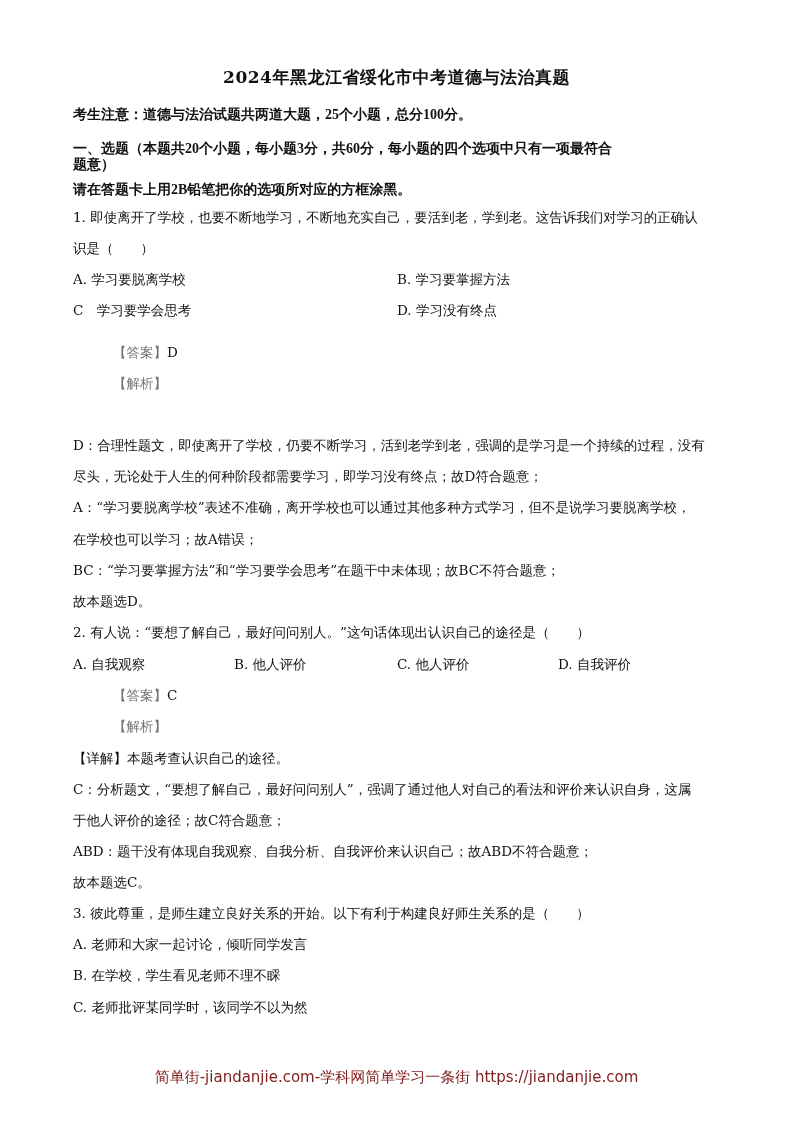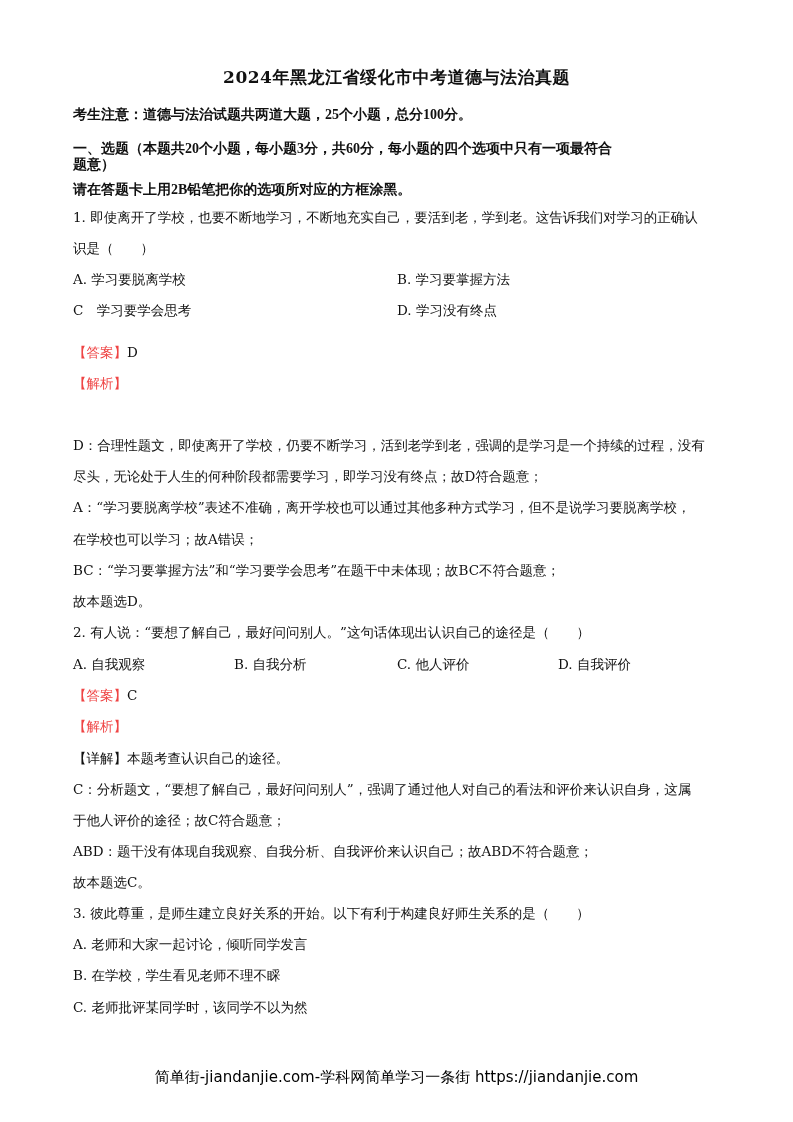--- a/index.html
+++ b/index.html
@@ -9,24 +9,24 @@
     color: #111;
   }
   .page { position: absolute; left: 0; top: 0; width: 793px; height: 1122px; }
   .title {
     position: absolute; left: 0; width: 793px; top: 66px;
     text-align: center; font-weight: bold; font-size: 17px; letter-spacing: 0.5px;
   }
   .line { position: absolute; left: 73px; font-size: 13.5px; white-space: nowrap; }
   .bold { font-weight: bold; font-size: 14px; font-family: Liberation Serif, serif; }
   .opt { position: absolute; font-size: 13.5px; white-space: nowrap; }
-  .tag { color: #ef4444; }
+  .tag { color: #737373; margin-left: 40px; }
   .footer {
     position: absolute; left: 0; width: 793px; top: 1068px; text-align: center;
-    font-family: "DejaVu Sans", "Liberation Sans", sans-serif; font-size: 15px; color: #000000;
+    font-family: "DejaVu Sans", "Liberation Sans", sans-serif; font-size: 15px; color: #7f1d1d;
   }
 </style>
 </head>
 <body>
 
 <div class="page">
   <div class="title">2024年黑龙江省绥化市中考道德与法治真题</div>
 
   <div class="line bold" style="top:106px">考生注意：道德与法治试题共两道大题，25个小题，总分100分。</div>
   <div class="line bold" style="top:140px">一、选题（本题共20个小题，每小题3分，共60分，每小题的四个选项中只有一项最符合</div>
@@ -46,21 +46,21 @@
   <div class="line tag" style="top:375px">【解析】</div>
   <div class="line" style="top:437px">D：合理性题文，即使离开了学校，仍要不断学习，活到老学到老，强调的是学习是一个持续的过程，没有</div>
   <div class="line" style="top:468px">尽头，无论处于人生的何种阶段都需要学习，即学习没有终点；故D符合题意；</div>
   <div class="line" style="top:499px">A：“学习要脱离学校”表述不准确，离开学校也可以通过其他多种方式学习，但不是说学习要脱离学校，</div>
   <div class="line" style="top:531px">在学校也可以学习；故A错误；</div>
   <div class="line" style="top:562px">BC：“学习要掌握方法”和“学习要学会思考”在题干中未体现；故BC不符合题意；</div>
   <div class="line" style="top:593px">故本题选D。</div>
 
   <div class="line" style="top:624px">2. 有人说：“要想了解自己，最好问问别人。”这句话体现出认识自己的途径是（　　）</div>
   <div class="opt" style="left:73px;top:656px">A. 自我观察</div>
-  <div class="opt" style="left:234px;top:656px">B. 自我分析</div>
+  <div class="opt" style="left:234px;top:656px">B. 他人评价</div>
   <div class="opt" style="left:397px;top:656px">C. 他人评价</div>
   <div class="opt" style="left:558px;top:656px">D. 自我评价</div>
 
   <div class="line" style="top:687px">
     <span class="tag">【答案】</span><span>C</span>
   </div>
   <div class="line tag" style="top:718px">【解析】</div>
   <div class="line" style="top:750px">【详解】本题考查认识自己的途径。</div>
   <div class="line" style="top:781px">C：分析题文，“要想了解自己，最好问问别人”，强调了通过他人对自己的看法和评价来认识自身，这属</div>
   <div class="line" style="top:812px">于他人评价的途径；故C符合题意；</div>

